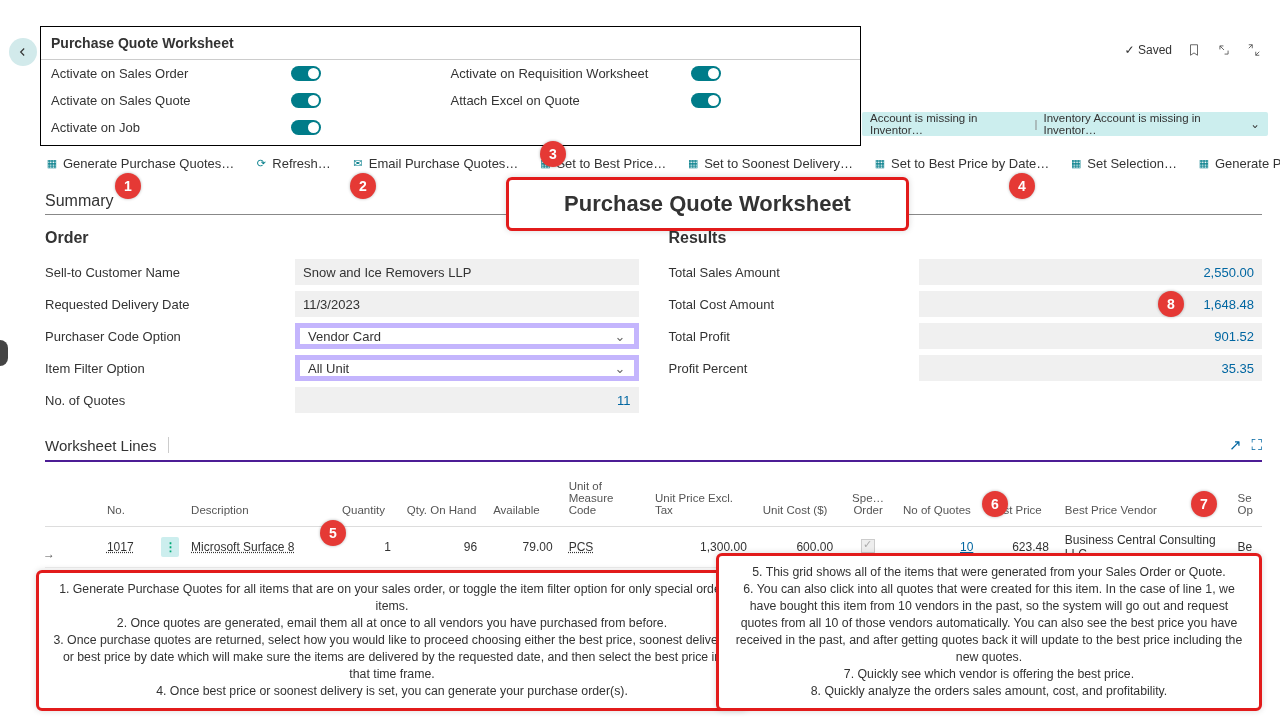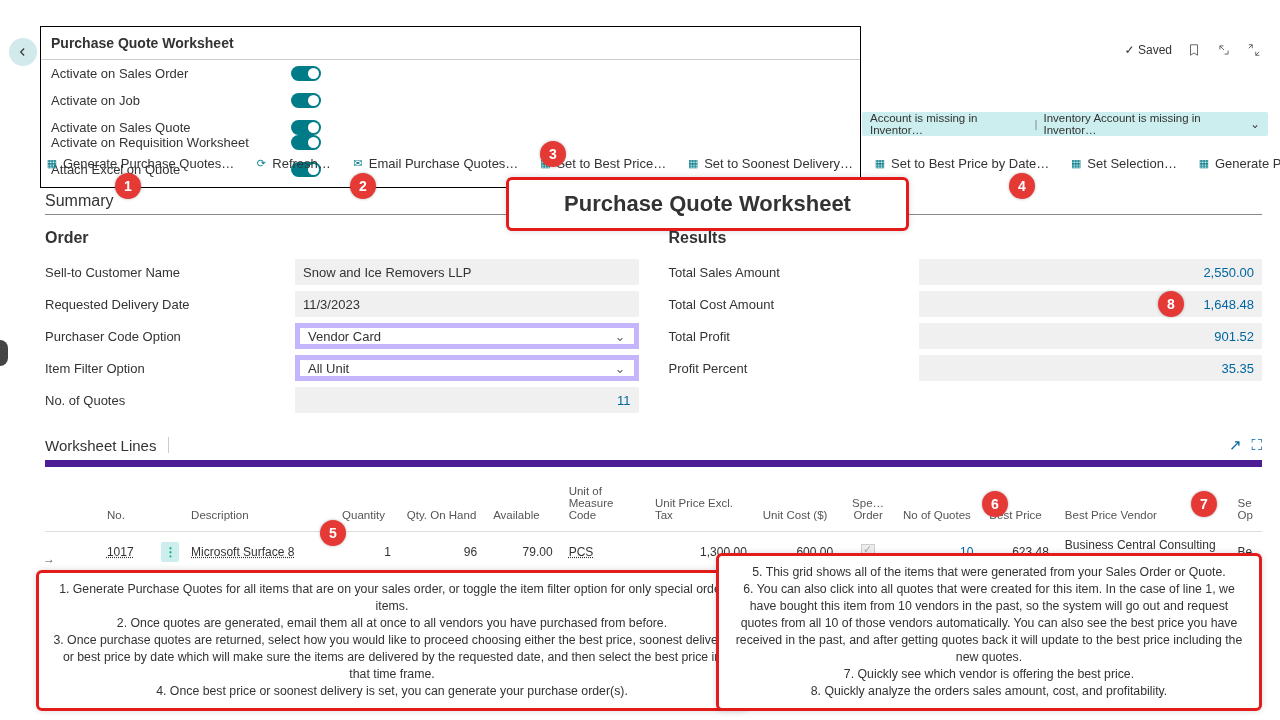--- a/index.html
+++ b/index.html
@@ -3,21 +3,21 @@
 <meta charset="utf-8">
 <style>
   * { box-sizing: border-box; margin: 0; padding: 0; }
   body { font-family: "Segoe UI", Arial, sans-serif; font-size: 13px; color: #333; background: #fff; width: 1280px; height: 720px; overflow: hidden; position: relative; }
 
   .back-btn { position: absolute; left: 9px; top: 38px; width: 28px; height: 28px; border-radius: 50%; background: #d2eaeb; display: flex; align-items: center; justify-content: center; cursor: pointer; }
   .back-btn svg { width: 14px; height: 14px; }
 
   .top-panel { position: absolute; left: 40px; top: 26px; width: 821px; border: 1px solid #000; background: #fff; }
   .top-panel-header { padding: 8px 10px; font-weight: 600; font-size: 14px; border-bottom: 1px solid #ccc; }
-  .top-panel-body { display: flex; padding: 6px 10px 10px; flex-direction: column; }
+  .top-panel-body { display: flex; padding: 6px 10px 10px; }
   .top-col { flex: 1; display: flex; flex-direction: column; gap: 12px; }
   .toggle-row { display: flex; align-items: center; }
   .toggle-row .lbl { width: 240px; font-size: 13px; color: #333; }
   .switch { width: 30px; height: 15px; border-radius: 10px; background: #007c89; position: relative; }
   .switch::after { content: ''; position: absolute; width: 11px; height: 11px; background: #fff; border-radius: 50%; top: 2px; right: 2px; }
 
   
   .saved-bar { position: absolute; right: 18px; top: 42px; display: flex; align-items: center; gap: 14px; }
   .saved-bar .check { color: #333; font-size: 12px; }
   .saved-bar .ic { width: 16px; height: 16px; display: flex; align-items: center; justify-content: center; color: #555; }
@@ -44,21 +44,21 @@
   .field-row .fval { flex: 1; background: #f0f0f0; height: 26px; display: flex; align-items: center; padding: 0 8px; font-size: 13px; }
   .field-row .fval.right { justify-content: flex-end; color: #0066a1; }
   .field-row .fval.select { background: #fff; border: 5px solid #c4b5fd; position: relative; }
   .field-row .fval.select .chev { position: absolute; right: 8px; color: #666; }
 
   
   .pqw-title { position: absolute; left: 506px; top: 177px; width: 403px; height: 54px; border: 3px solid #e21b1b; border-radius: 6px; background: #fff; display: flex; align-items: center; justify-content: center; font-size: 22px; font-weight: 700; z-index: 5; box-shadow: 0 0 6px rgba(0,0,0,.15);}
 
   
   .lines-wrap { position: absolute; left: 45px; right: 18px; top: 436px; }
-  .lines-h { font-size: 15px; display: flex; align-items: center; gap: 6px; padding-bottom: 6px; border-bottom: 7px solid #4c1d95;}
+  .lines-h { font-size: 15px; display: flex; align-items: center; gap: 6px; padding-bottom: 6px; border-bottom: 2px solid #4c1d95;}
   .lines-h .divider { width: 1px; height: 16px; background: #ccc; margin-left: 6px; }
   .lines-icons { margin-left: auto; display: flex; gap: 10px; color: #0066a1; }
 
   table.grid { width: 100%; border-collapse: collapse; table-layout: fixed; font-size: 12px; margin-top: 12px;}
   table.grid th { font-weight: 400; color: #555; text-align: left; padding: 6px 8px 10px; vertical-align: bottom; border-bottom: 1px solid #ddd; font-size: 11.5px;}
   table.grid th.left { text-align: left; }
   table.grid td { padding: 6px 8px; border-bottom: 1px solid #eee; text-align: right; height: 24px;}
   table.grid td.left { text-align: left; }
   table.grid td a { color: #0066a1; text-decoration: underline; }
   table.grid tr.sel td:first-child { position: relative; }
@@ -91,25 +91,25 @@
 
 <div class="top-panel">
   <div class="top-panel-header">Purchase Quote Worksheet</div>
   <div class="top-panel-body">
     <div class="top-col" id="togL">
         <div class="toggle-row">
           <div class="lbl">Activate on Sales Order</div>
           <div class="switch"></div>
         </div>
         <div class="toggle-row">
+          <div class="lbl">Activate on Sales Quote</div>
+          <div class="switch"></div>
+        </div>
+        <div class="toggle-row">
           <div class="lbl">Activate on Job</div>
-          <div class="switch"></div>
-        </div>
-        <div class="toggle-row">
-          <div class="lbl">Activate on Sales Quote</div>
           <div class="switch"></div>
         </div>
       </div>
     <div class="top-col" id="togR">
         <div class="toggle-row">
           <div class="lbl">Activate on Requisition Worksheet</div>
           <div class="switch"></div>
         </div>
         <div class="toggle-row">
           <div class="lbl">Attach Excel on Quote</div>

